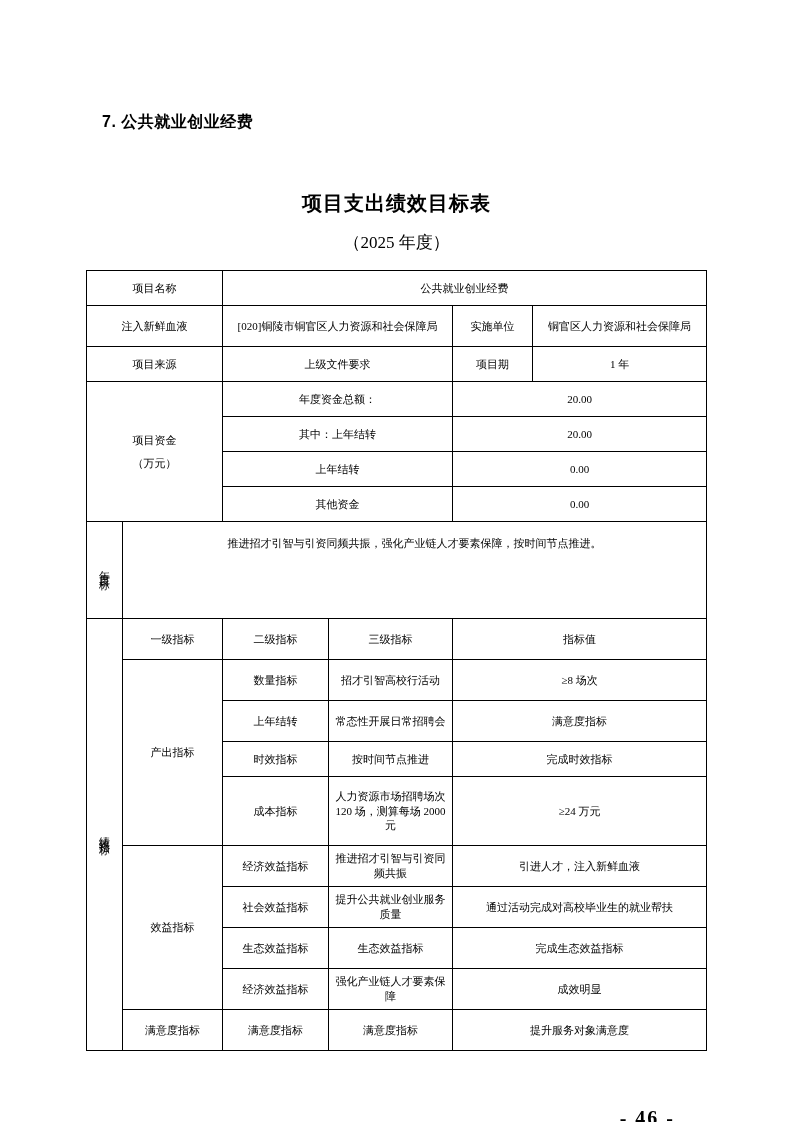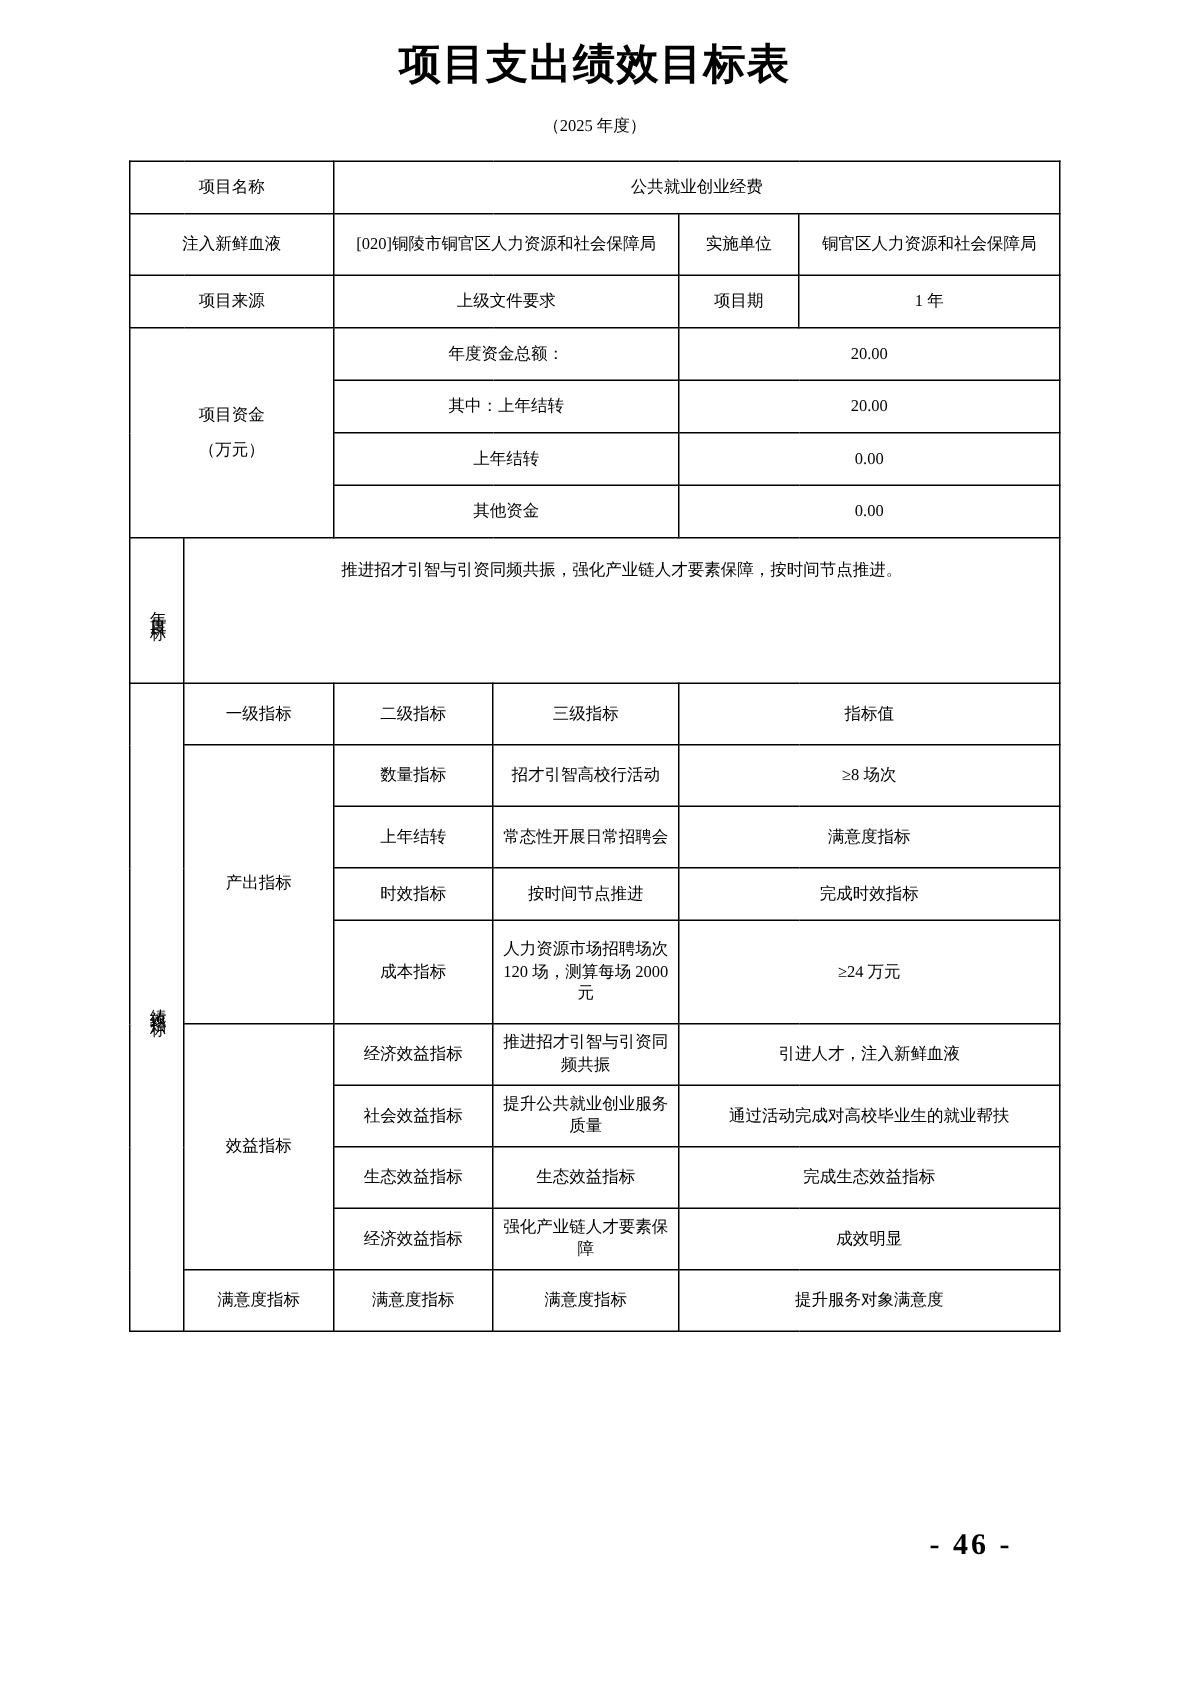--- a/index.html
+++ b/index.html
@@ -24,31 +24,31 @@
   }
   .section-heading {
     margin-top: 112px;
     font-family: "Liberation Sans", "DejaVu Sans", sans-serif;
     font-size: 16px;
     font-weight: bold;
     letter-spacing: 0.5px;
     margin-left: 26px;
   }
   .doc-title {
-    margin-top: 24px;
+    margin-top: 57px;
     text-align: center;
-    font-size: 28px;
+    font-size: 20px;
     font-weight: bold;
     font-family: "Liberation Sans", "DejaVu Sans", sans-serif;
     letter-spacing: 1px;
   }
   .doc-subtitle {
     margin-top: 14px;
     text-align: center;
-    font-size: 11px;
+    font-size: 17px;
     font-family: "Liberation Serif", "DejaVu Serif", serif;
   }
   table.perf {
     margin-top: 16px;
     border-collapse: collapse;
     width: 620px;
     margin-left: 10px;
     table-layout: fixed;
   }
   table.perf td {
@@ -84,20 +84,21 @@
     font-weight: bold;
     font-family: "Liberation Serif", "DejaVu Serif", serif;
     letter-spacing: 2px;
   }
 </style>
 </head>
 <body>
 
 <div class="page">
 
+  <div class="section-heading">7. 公共就业创业经费</div>
 
   <div class="doc-title">项目支出绩效目标表</div>
   <div class="doc-subtitle">（2025 年度）</div>
 
   <table class="perf">
     <colgroup>
       <col style="width:36px">
       <col style="width:100px">
       <col style="width:106px">
       <col style="width:124px">

